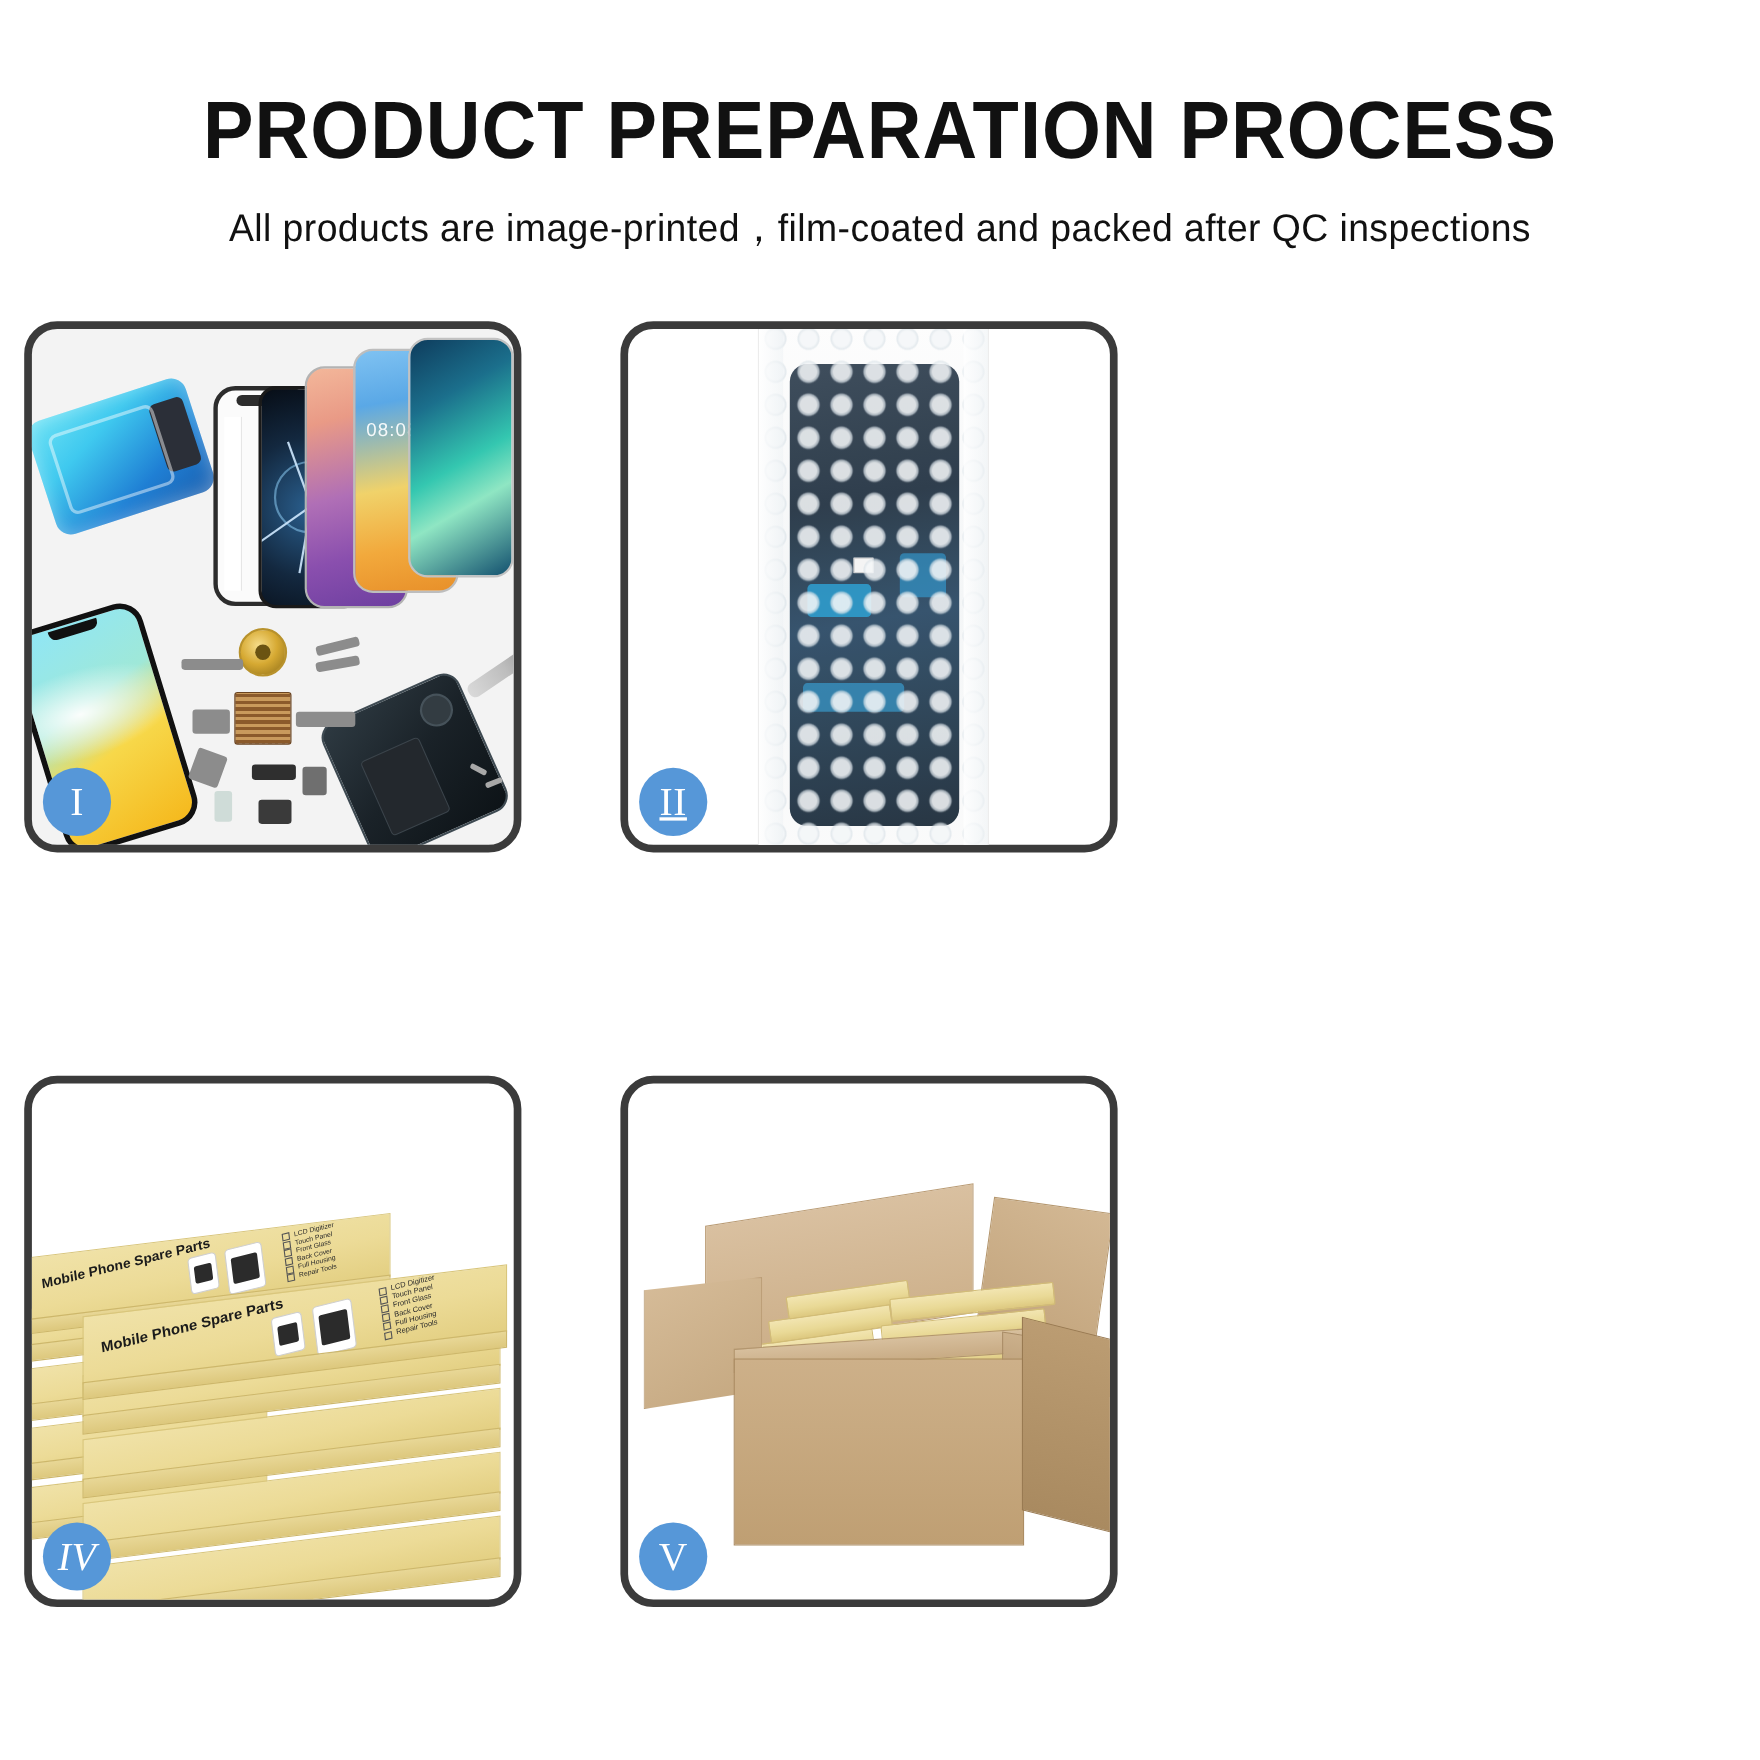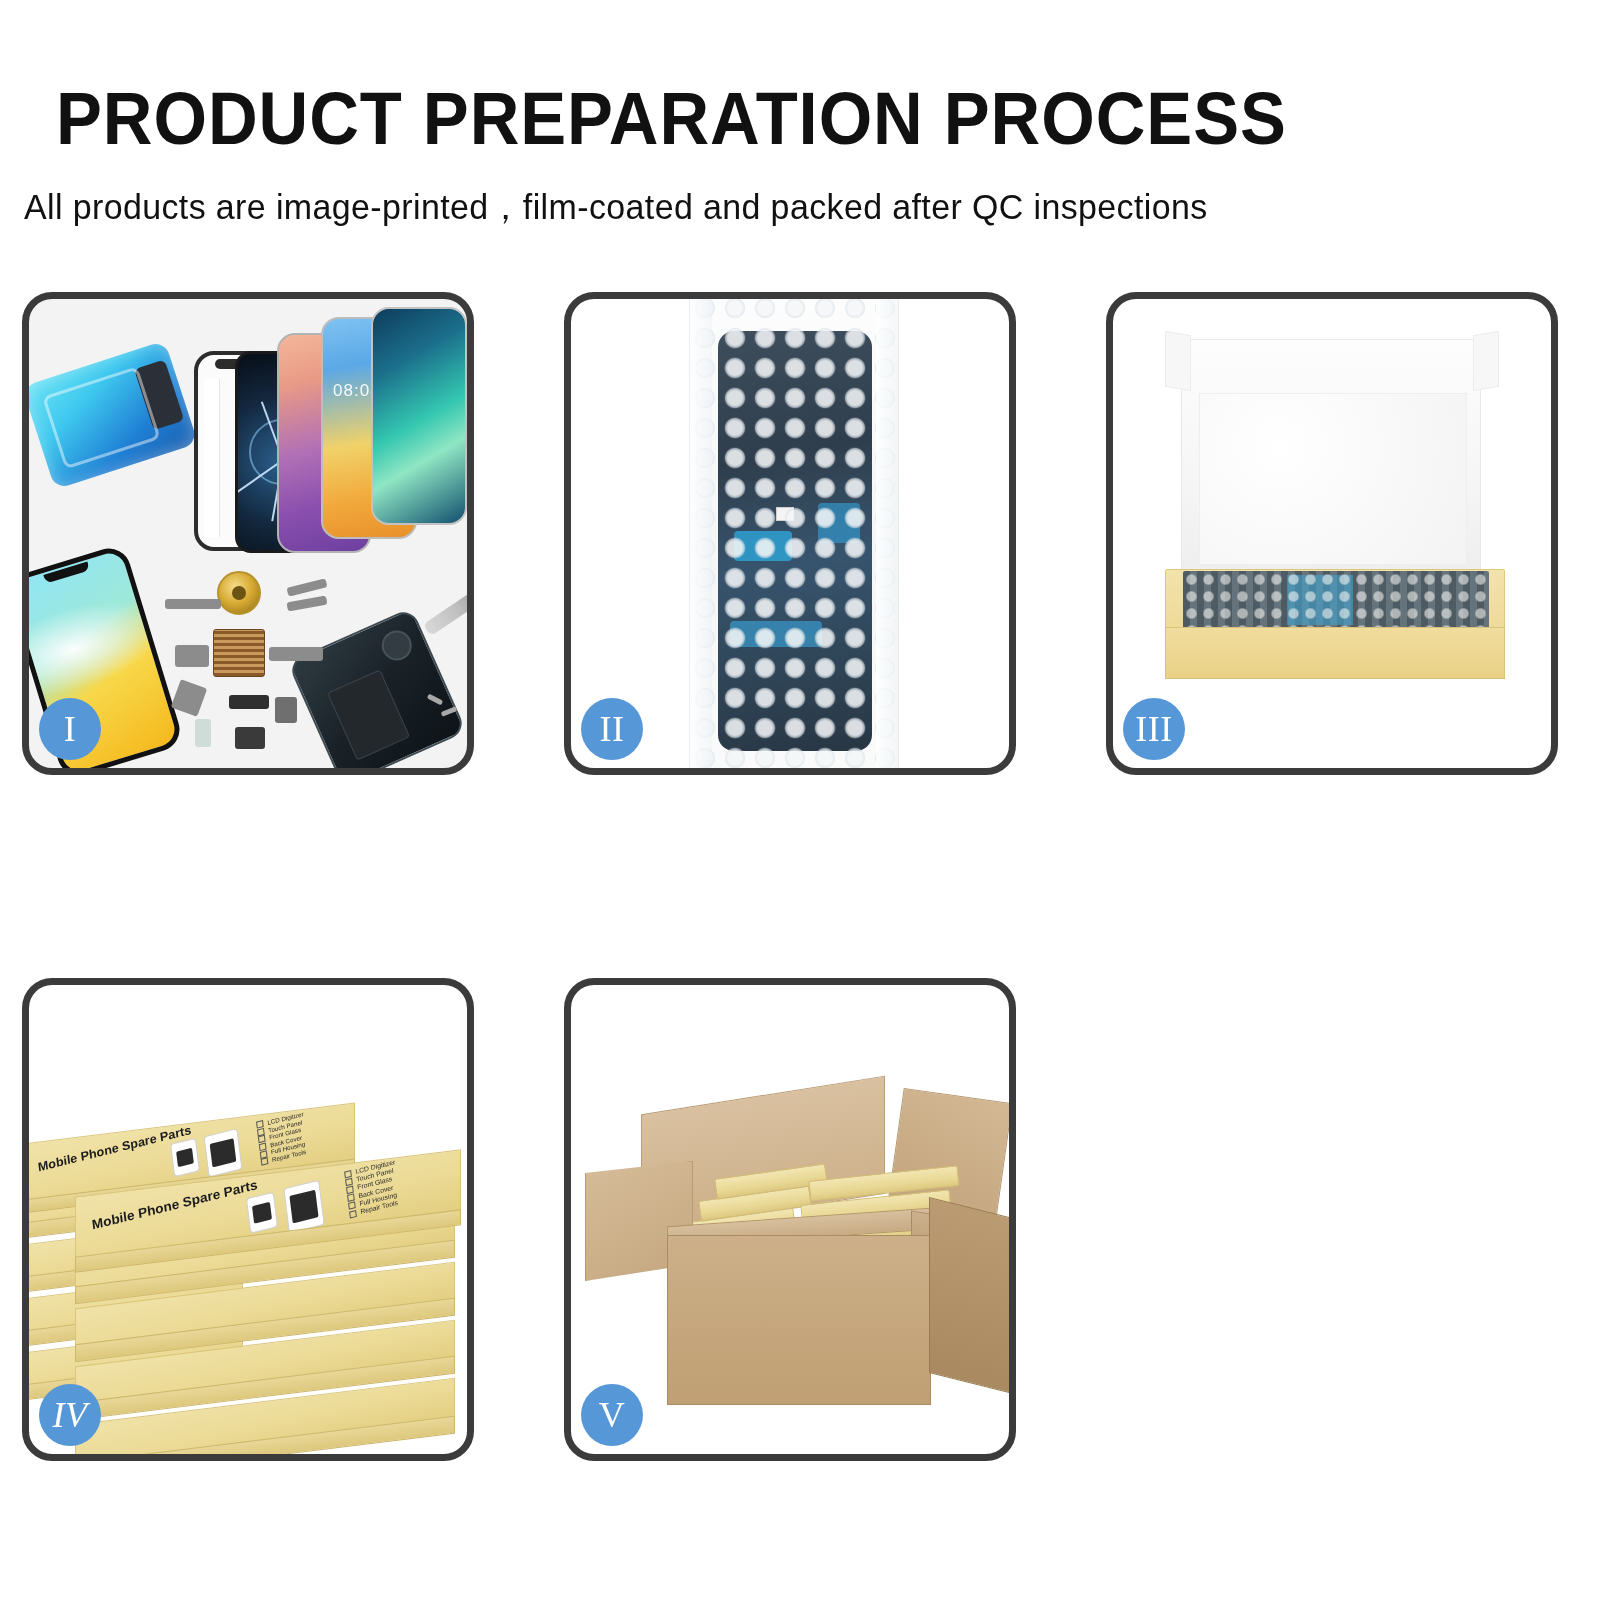--- a/index.html
+++ b/index.html
@@ -5,21 +5,21 @@
   * { box-sizing: border-box; margin: 0; padding: 0; }
   html, body {
     width: 1600px; height: 1600px;
     background: #ffffff;
     font-family: "Liberation Sans", sans-serif;
     overflow: hidden;
   }
   .page { position: relative; width: 1600px; height: 1600px; background: #fff; }
 
   
-  .header { position: absolute; left: 0; top: 0; width: 1600px; }
+  .header { position: absolute; left: 0; top: 0; width: 1600px; text-align: center; }
   .title {
     font-family: "Liberation Sans", sans-serif;
     font-weight: 700;
     font-size: 74px;
     letter-spacing: 1px;
     color: #111111;
     line-height: 1;
     margin-top: 82px;
     transform: scaleX(0.93);
   }
@@ -422,38 +422,23 @@
             <span class="bluepatch1"></span>
               <span class="bluepatch2"></span>
               <span class="bluepatch3"></span>
           </div>
           <div class="bw-label"></div>
           <div class="bw-bubbles"></div>
           <div class="bw-seamL"></div>
           <div class="bw-seamR"></div>
         </div>
       </div>
-      <div class="badge" style="left:10px; bottom:8px;">II</div>
+      <div class="badge" style="left:10px; bottom:8px;text-decoration:underline;">II</div>
     </div>
 
-    <div class="panel p3">
-      <div class="stage">
-        <div class="bx-lid"></div>
-        <div class="bx-lid-tab-l"></div>
-        <div class="bx-lid-tab-r"></div>
-        <div class="bx-foam"></div>
-        <div class="bx-tray"></div>
-        <div class="bx-inner">
-          <span class="bluebit"></span>
-            <span class="bubbles"></span>
-        </div>
-        <div class="bx-tray-front"></div>
-      </div>
-      <div class="badge" style="left:10px; bottom:8px;">III</div>
-    </div>
 
     <div class="panel p4">
       <div class="stage">
         <div class="stack">
 
           <div class="gbox" style="left:18px; top:150px; width:220px; height:34px; transform:skewY(-7deg);"></div>
           <div class="gbox-side" style="left:18px; top:182px; width:220px; height:16px; transform:skewY(-7deg);"></div>
           <div class="gbox" style="left:18px; top:204px; width:220px; height:34px; transform:skewY(-7deg);"></div>
           <div class="gbox-side" style="left:18px; top:236px; width:220px; height:16px; transform:skewY(-7deg);"></div>
           <div class="gbox" style="left:18px; top:258px; width:220px; height:34px; transform:skewY(-7deg);"></div>

